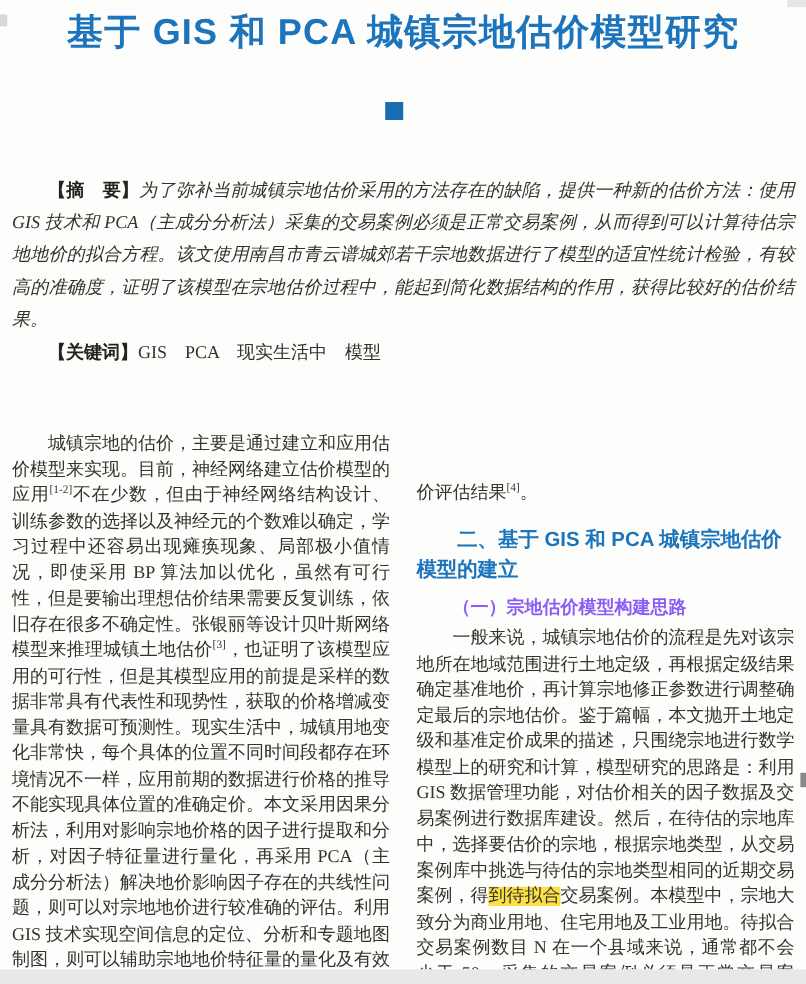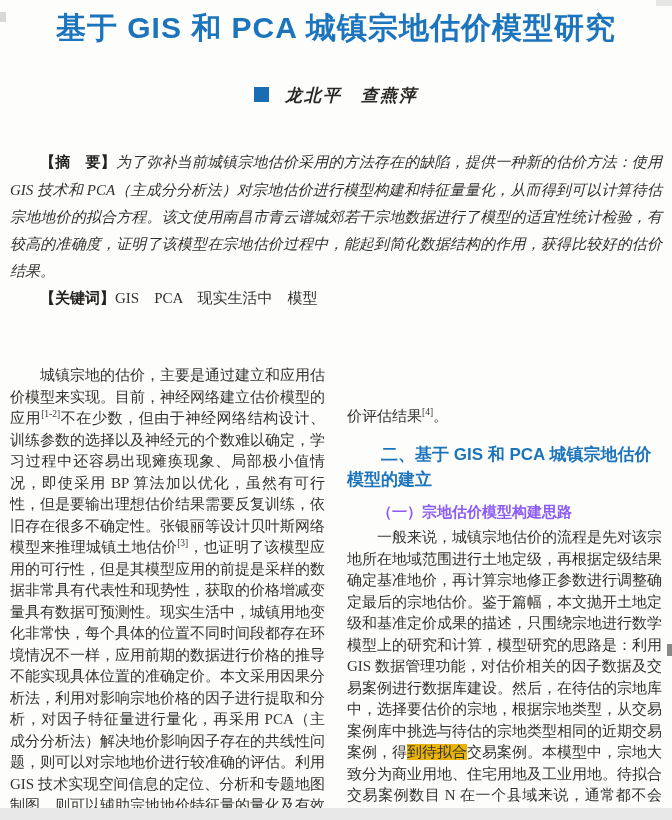--- a/index.html
+++ b/index.html
@@ -45,21 +45,21 @@
     vertical-align:-1px;
   }
   .abstract {
     margin:42px 10px 0 10px;
     font-size:15px;
     line-height:27px;
     text-align:justify;
   }
   .abstract p { margin:0; text-indent:2em; }
   .hd-label {
-    font-family:Liberation Mono, monospace;
+    font-family:Liberation Serif, serif;
     font-weight:bold;
     font-style:normal;
     color:#242320;
   }
   .abstract-text { font-style:italic; color:#33312d; }
   .keywords-line { margin-top:0; }
   .keywords-values { font-style:normal; color:#33312d; }
 
   .columns {
     display:flex;
@@ -90,38 +90,38 @@
     font-size:9.5px;
     line-height:0;
     vertical-align:super;
   }
   .subheading {
     margin:10px 0 4px 0 !important;
     font-weight:bold;
     color:#8b5cf6;
   }
   .rc-heading { margin-top:14px; margin-bottom:4px; }
-  .hl { background:#eab308; }
+  .hl { background:#fde047; }
 </style>
 </head>
 <body>
 
 <div class="page">
   <div class="artifact tl"></div>
   <div class="artifact tr"></div>
   <div class="artifact re"></div>
 
   <h1 class="title">基于 GIS 和 PCA 城镇宗地估价模型研究</h1>
 
   <div class="authors">
-    <span class="square-bullet"></span><span>龙北平　查燕萍</span>
+    <span class="square-bullet"></span>
   </div>
 
   <div class="abstract">
-    <p><span class="hd-label">【摘　要】</span><span class="abstract-text">为了弥补当前城镇宗地估价采用的方法存在的缺陷，提供一种新的估价方法：使用 GIS 技术和 PCA（主成分分析法）对宗地估价进行模型构建和特征量量化，从而得到可以计算待估宗地地价的拟合方程。该文使用南昌市青云谱城郊若干宗地数据进行了模型的适宜性统计检验，有较高的准确度，证明了该模型在宗地估价过程中，能起到简化数据结构的作用，获得比较好的估价结果。</span></p>
+    <p><span class="hd-label">【摘　要】</span><span class="abstract-text">为了弥补当前城镇宗地估价采用的方法存在的缺陷，提供一种新的估价方法：使用 GIS 技术和 PCA（主成分分析法）采集的交易案例必须是正常交易案例，从而得到可以计算待估宗地地价的拟合方程。该文使用南昌市青云谱城郊若干宗地数据进行了模型的适宜性统计检验，有较高的准确度，证明了该模型在宗地估价过程中，能起到简化数据结构的作用，获得比较好的估价结果。</span></p>
     <p class="keywords-line"><span class="hd-label">【关键词】</span><span class="keywords-values">GIS　PCA　现实生活中　模型</span></p>
   </div>
 
   <div class="columns">
 
     <div class="col">
       <p><span>城镇宗地的估价，主要是通过建立和应用估价模型来实现。目前，神经网络建立估价模型的应用</span><sup>[1-2]</sup><span>不在少数，但由于神经网络结构设计、训练参数的选择以及神经元的个数难以确定，学习过程中还容易出现瘫痪现象、局部极小值情况，即使采用 BP 算法加以优化，虽然有可行性，但是要输出理想估价结果需要反复训练，依旧存在很多不确定性。张银丽等设计贝叶斯网络模型来推理城镇土地估价</span><sup>[3]</sup><span>，也证明了该模型应用的可行性，但是其模型应用的前提是采样的数据非常具有代表性和现势性，获取的价格增减变量具有数据可预测性。现实生活中，城镇用地变化非常快，每个具体的位置不同时间段都存在环境情况不一样，应用前期的数据进行价格的推导不能实现具体位置的准确定价。本文采用因果分析法，利用对影响宗地价格的因子进行提取和分析，对因子特征量进行量化，再采用 PCA（主成分分析法）解决地价影响因子存在的共线性问题，则可以对宗地地价进行较准确的评估。利用 GIS 技术实现空间信息的定位、分析和专题地图制图，则可以辅助宗地地价特征量的量化及有效的表达和输出地</span></p>
     </div>
 
     <div class="col">

